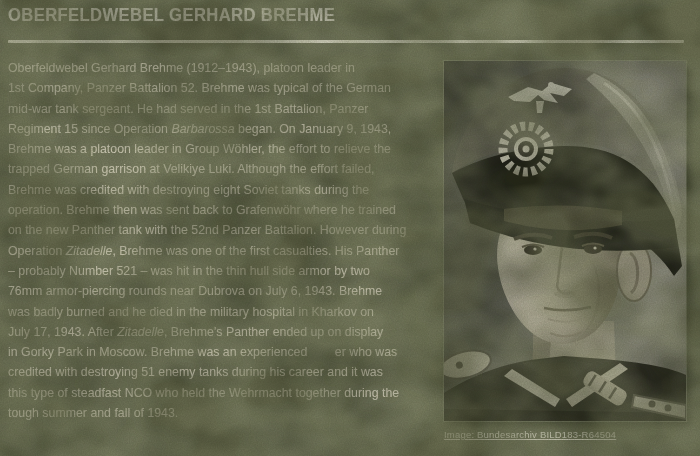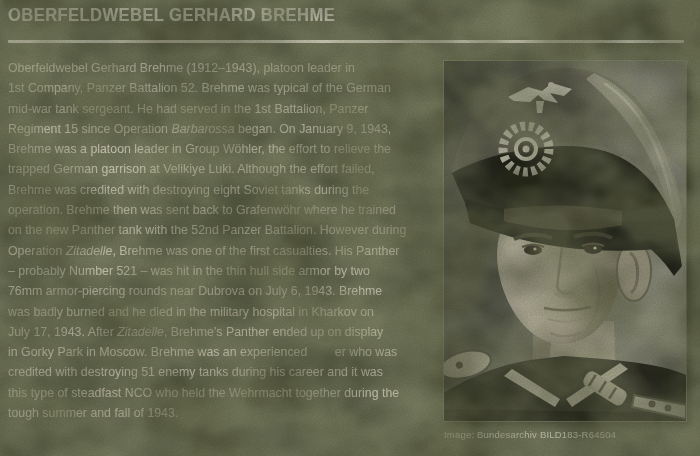--- a/index.html
+++ b/index.html
@@ -31,21 +31,21 @@
   .body-line em{font-style:italic;}
   .photo-frame{
     position:absolute;left:444px;top:61px;width:242px;height:360px;
     outline:1px solid rgba(205,208,190,0.30);
     box-shadow:4px 5px 8px rgba(22,24,14,0.55);
     background:#55534c;
   }
   .photo-frame svg{display:block;}
   .photo-caption{
     position:absolute;left:444px;top:429px;
-    font-size:9.5px;color:#e9e6d7;letter-spacing:0.2px;white-space:pre;
+    font-size:9.5px;color:#e9e6d7;letter-spacing:0.2px;white-space:pre;text-decoration:underline;
   }
 </style>
 </head>
 <body>
 
 <div class="content">
 
   <div class="page-title">OBERFELDWEBEL GERHARD BREHME</div>
   <div class="title-rule"></div>
 

